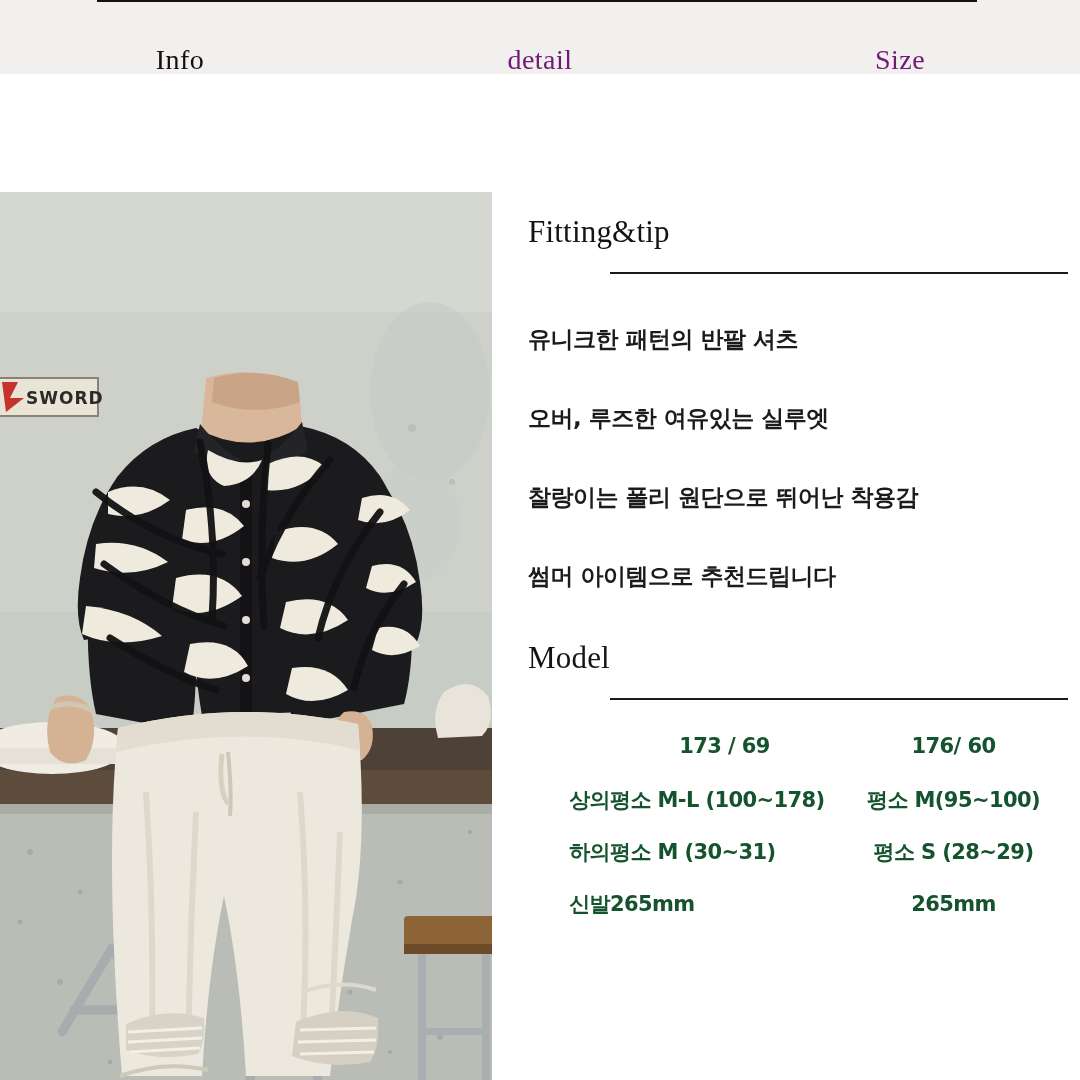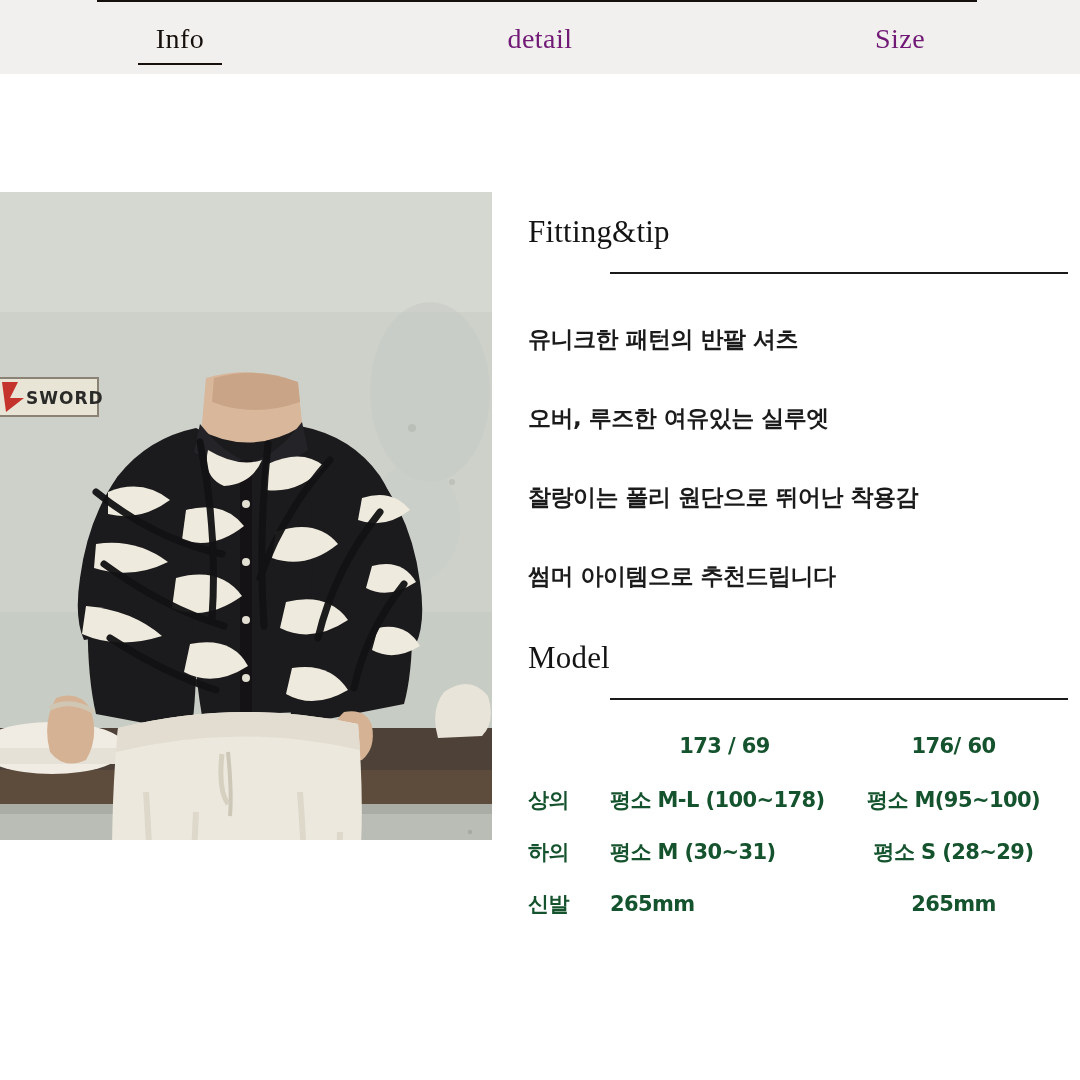--- a/index.html
+++ b/index.html
@@ -12,21 +12,21 @@
   }
 
   
   .tabbar {
     position: absolute;
     top: 0; left: 0;
     width: 1080px;
     height: 74px;
     background: #f2f0ee;
     display: flex;
-    align-items: center;
+    align-items: flex-end;
   }
   .tab {
     flex: 1;
     text-align: center;
     font-family: "Liberation Serif", serif;
     font-size: 28px;
     letter-spacing: 0.5px;
     color: #701a75;
     position: relative;
     line-height: 1;
@@ -61,21 +61,21 @@
     height: 1006px;
     background: #ffffff;
   }
 
   
   .photo {
     position: absolute;
     left: 0;
     top: 118px;
     width: 492px;
-    height: 648px;
+    height: 888px;
     overflow: hidden;
     background: #cfd3ce;
   }
   .photo svg { display: block; }
 
   
   .panel {
     position: absolute;
     left: 528px;
     top: 140px;
@@ -118,21 +118,21 @@
   }
   table.model td {
     font-family: "DejaVu Sans", sans-serif;
     font-size: 21px;
     font-weight: 700;
     color: #14532d;
     padding: 12px 0;
     letter-spacing: -0.6px;
     white-space: nowrap;
   }
-  td.col-label { width: 82px; text-align: left; }
+  td.col-label { width: 82px; text-align: right; }
   td.col-a { width: 229px; text-align: left; padding-left: 18px; }
   td.col-b { width: 229px; text-align: center; padding-left: 18px; }
   tr.head td { text-align: center; padding-bottom: 16px; }
   tr.head td.col-a, tr.head td.col-b { padding-left: 0; text-align: center; }
 </style>
 </head>
 <body>
 
 <div class="tabbar">
   <div class="tabbar-topline"></div>

